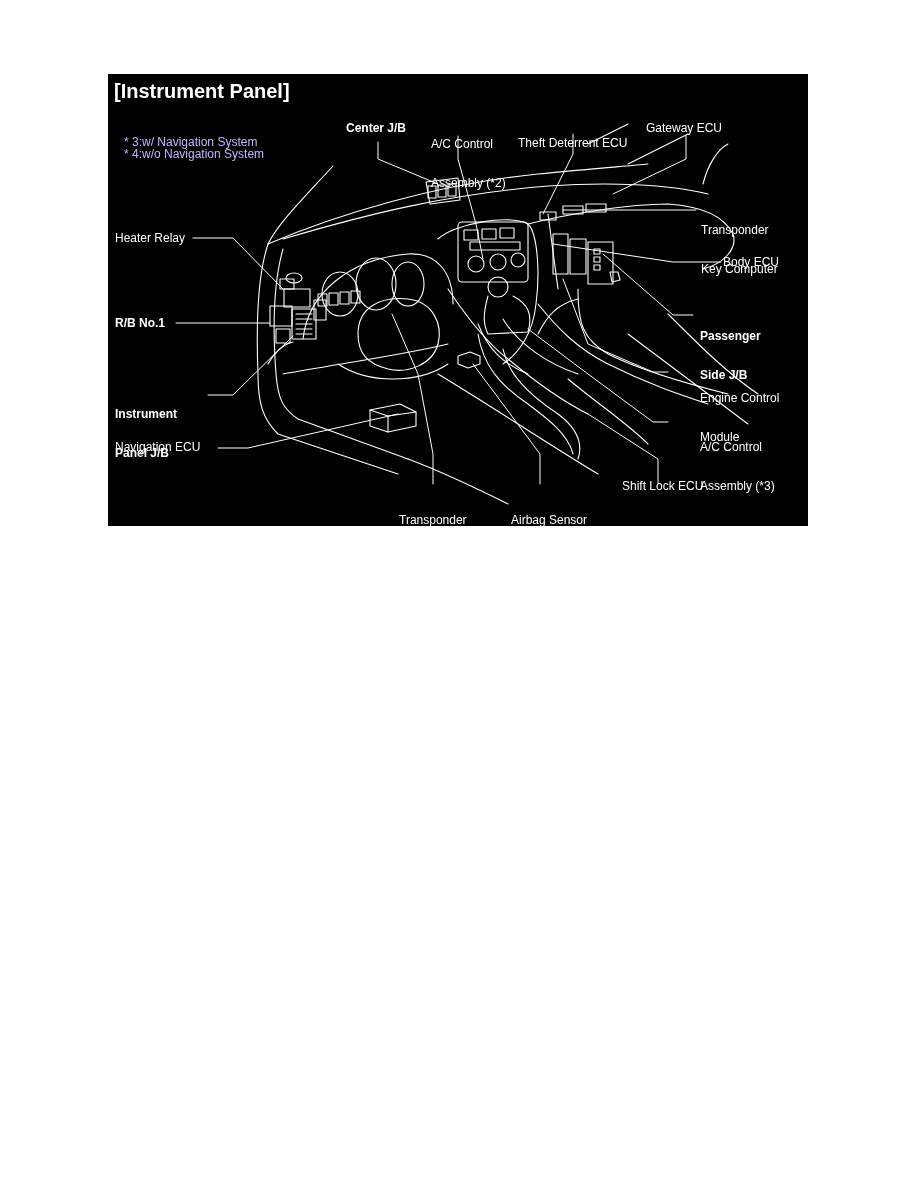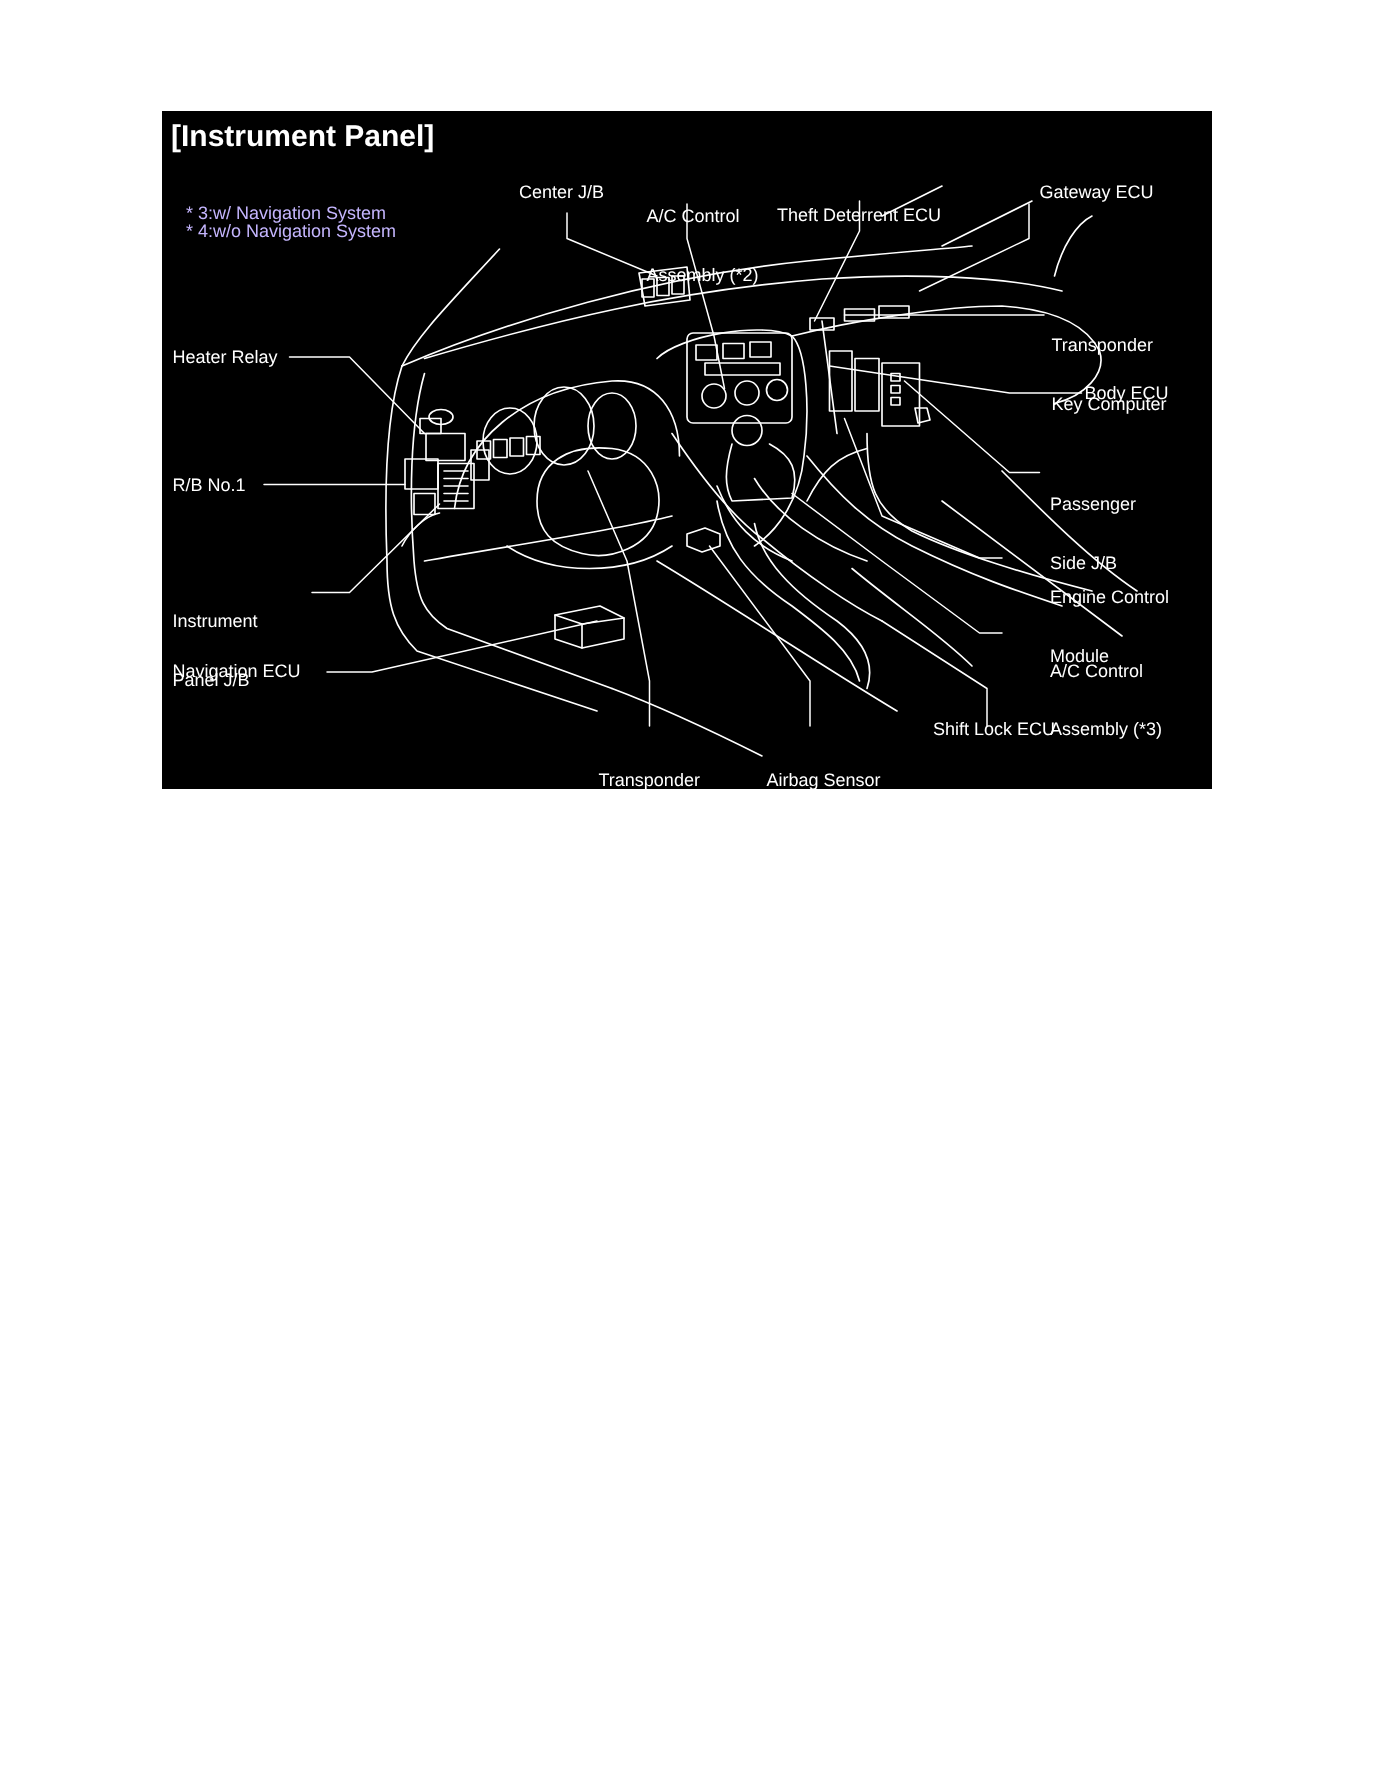--- a/index.html
+++ b/index.html
@@ -2,21 +2,21 @@
 <html><head>
   <meta charset="utf-8">
   <style>
     html, body { margin: 0; padding: 0; background: #ffffff; }
     body { width: 918px; height: 1188px; position: relative; overflow: hidden; font-family: "Liberation Sans", sans-serif; }
     .panel { position: absolute; left: 108px; top: 74px; width: 700px; height: 452px; background: #000000; overflow: hidden; }
     .panel svg.art { position: absolute; left: 0; top: 0; width: 700px; height: 452px; }
     .title { position: absolute; left: 6px; top: 6px; color: #ffffff; font-size: 20px; font-weight: bold; letter-spacing: 0; }
     .notes { position: absolute; left: 16px; top: 62px; color: #c4b5fd; font-size: 12px; line-height: 12px; }
     .lbl { position: absolute; color: #ffffff; font-size: 12px; line-height: 13px; white-space: pre; }
-    .lbl.b { font-weight: normal; }
+    .lbl.b { font-weight: bold; }
   </style>
 </head>
 <body>
 
 <div class="panel">
 
   <svg class="art" viewBox="0 0 700 452" fill="none" stroke="#ffffff" stroke-width="1.1" stroke-linecap="round" stroke-linejoin="round">
 
     <path d="M225 92 C 190 130, 170 150, 160 170"></path>
     <path d="M160 170 C 230 140, 330 110, 430 100 C 480 95, 520 92, 540 90"></path>
@@ -129,21 +129,21 @@
     <div>* 3:w/ Navigation System</div>
     <div>* 4:w/o Navigation System</div>
   </div>
 
   <div class="lbl b" style="left:238px; top:48px;">Center J/B</div>
   <div class="lbl" style="left:323px; top:38px;">
     <div>A/C Control</div>
     <div>Assembly (*2)</div>
   </div>
   <div class="lbl" style="left:410px; top:48px;margin-top:15px;">Theft Deterrent ECU</div>
-  <div class="lbl" style="left:538px; top:48px;margin-left:47px;">Gateway ECU</div>
+  <div class="lbl" style="left:538px; top:48px;">Gateway ECU</div>
   <div class="lbl" style="left:593px; top:124px;">
     <div>Transponder</div>
     <div>Key Computer</div>
   </div>
   <div class="lbl" style="left:7px; top:158px;">Heater Relay</div>
   <div class="lbl" style="left:615px; top:182px;">Body ECU</div>
   <div class="lbl b" style="left:7px; top:243px;">R/B No.1</div>
   <div class="lbl b" style="left:7px; top:308px;">
     <div>Instrument</div>
     <div>Panel J/B</div>

